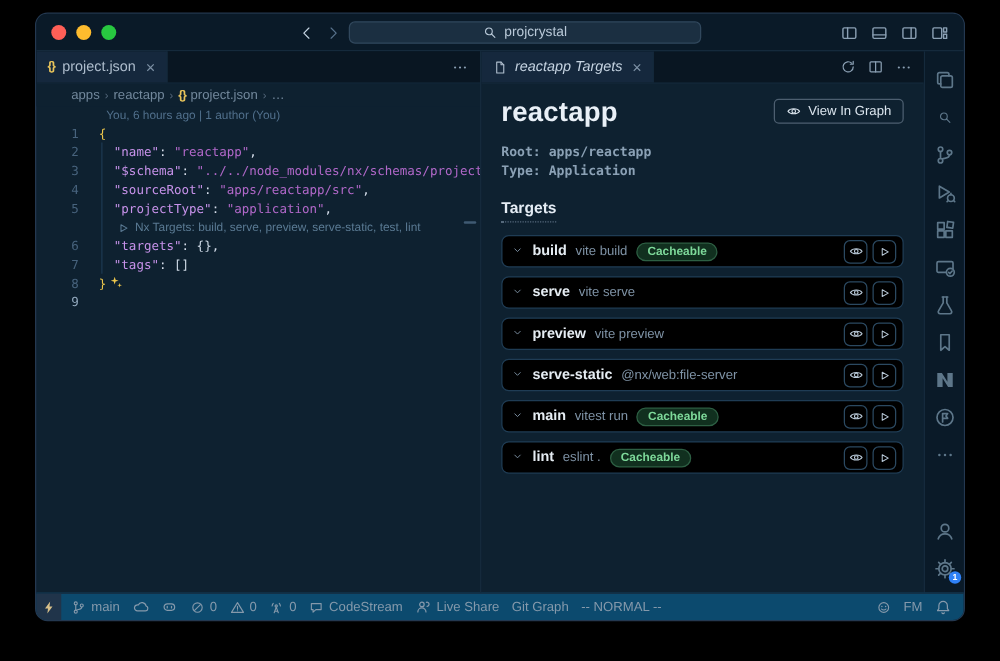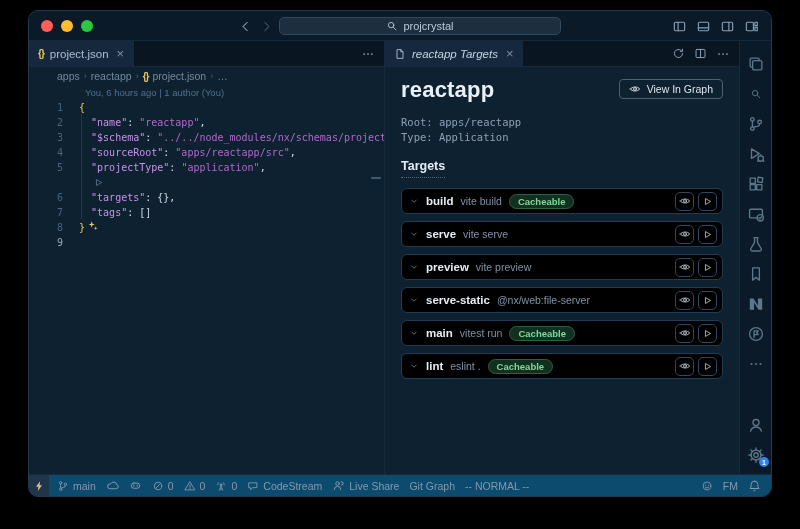--- a/index.html
+++ b/index.html
@@ -61,21 +61,21 @@
   .sash-dash { position:absolute; right:3px; top:136px; width:10px; height:2px; background:#3f5a72; border-radius:1px;}
   .sparkle-wrap { display:inline-flex; margin-left:2px; vertical-align:-2px;}
 
   
   .pcontent { flex:1; padding:10px 16px 0; position:relative; overflow:hidden; }
   .ptitle { font-size:22px; font-weight:bold; color:#e9f0f7; letter-spacing:.2px; }
   .graph-btn { position:absolute; top:12px; right:16px; display:flex; align-items:center; gap:6px;
                border:1px solid #4d5f70; border-radius:4px; padding:3px 9px; color:#dbe5ee;
                font-size:10.5px; background:transparent; }
   .meta { margin-top:12px; font-family:"DejaVu Sans Mono", monospace; font-size:10.5px;
-          line-height:15px; color:#8ba1b5; }
+          line-height:15px; color:#8ba1b5;font-weight:bold; }
   .sect { margin-top:14px; font-size:12.5px; font-weight:bold; color:#e4ecf4;
           display:inline-block; border-bottom:1px dotted #55697c; padding-bottom:4px; }
   .targets { margin-top:10px; display:flex; flex-direction:column; gap:7px; }
   .tcard { height:26px; border:1px solid #1f3c54; background:#000000; border-radius:6px;
            display:flex; align-items:center; gap:7px; padding:0 5px 0 7px; }
   .tcard .chev { color:#7f93a6; }
   .tname { font-size:11.5px; font-weight:bold; color:#e6edf3; }
   .tcmd  { font-size:10.5px; color:#7f93a6; }
   .badge { font-size:9.5px; color:#7ed99a; border:1px solid #2d5f43; background:#11301f;
            border-radius:9px; padding:1px 8px; font-weight:bold; }
@@ -196,20 +196,21 @@
           <div class="cline"><span class="ln">2</span><span><span class="tok-ws">  </span><span class="tok-key">"name"</span><span class="tok-pun">: </span><span class="tok-str">"reactapp"</span><span class="tok-pun">,</span></span></div>
           <div class="cline"><span class="ln">3</span><span><span class="tok-ws">  </span><span class="tok-key">"$schema"</span><span class="tok-pun">: </span><span class="tok-str">"../../node_modules/nx/schemas/project-s</span></span></div>
           <div class="cline"><span class="ln">4</span><span><span class="tok-ws">  </span><span class="tok-key">"sourceRoot"</span><span class="tok-pun">: </span><span class="tok-str">"apps/reactapp/src"</span><span class="tok-pun">,</span></span></div>
           <div class="cline"><span class="ln">5</span><span><span class="tok-ws">  </span><span class="tok-key">"projectType"</span><span class="tok-pun">: </span><span class="tok-str">"application"</span><span class="tok-pun">,</span></span></div>
           <div class="codelens-row">
             <span class="icon">
               <svg width="11" height="11" viewBox="0 0 16 16" fill="none" stroke="currentColor" stroke-width="1.2" stroke-linecap="round" stroke-linejoin="round">
                 <path d="M5.5 4 l7 4 -7 4 z"></path>
               </svg>
             </span>
+            <span>Nx Targets: build, serve, preview, serve-static, test, lint</span>
           </div>
           <div class="cline"><span class="ln">6</span><span><span class="tok-ws">  </span><span class="tok-key">"targets"</span><span class="tok-pun">: </span><span class="tok-b2">{}</span><span class="tok-pun">,</span></span></div>
           <div class="cline"><span class="ln">7</span><span><span class="tok-ws">  </span><span class="tok-key">"tags"</span><span class="tok-pun">: </span><span class="tok-b2">[]</span></span></div>
           <div class="cline"><span class="ln">8</span><span><span class="tok-b1">}</span></span><span class="sparkle-wrap"><svg width="12" height="12" viewBox="0 0 16 16" fill="none" stroke="currentColor" stroke-width="1.2" stroke-linecap="round" stroke-linejoin="round">
                 <path d="M6.3 1.8 l1 3.2 3.2 1 -3.2 1 -1 3.2 -1 -3.2 -3.2 -1 3.2 -1 z" fill="#ecc64c" stroke="none"></path>
                 <path d="M11.6 8.4 l.6 1.9 1.9 .6 -1.9 .6 -.6 1.9 -.6 -1.9 -1.9 -.6 1.9 -.6 z" fill="#ecc64c" stroke="none"></path>
               </svg></span></div>
           <div class="cline"><span class="ln active">9</span><span></span></div>
           <div class="indent-guide" style="top:29px;height:105px"></div>
         </div>

